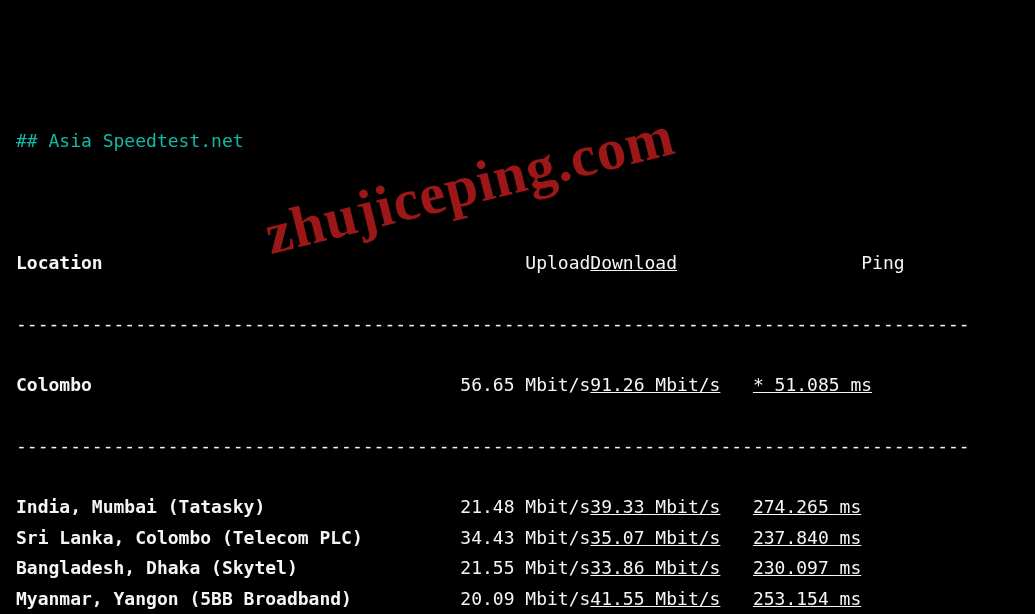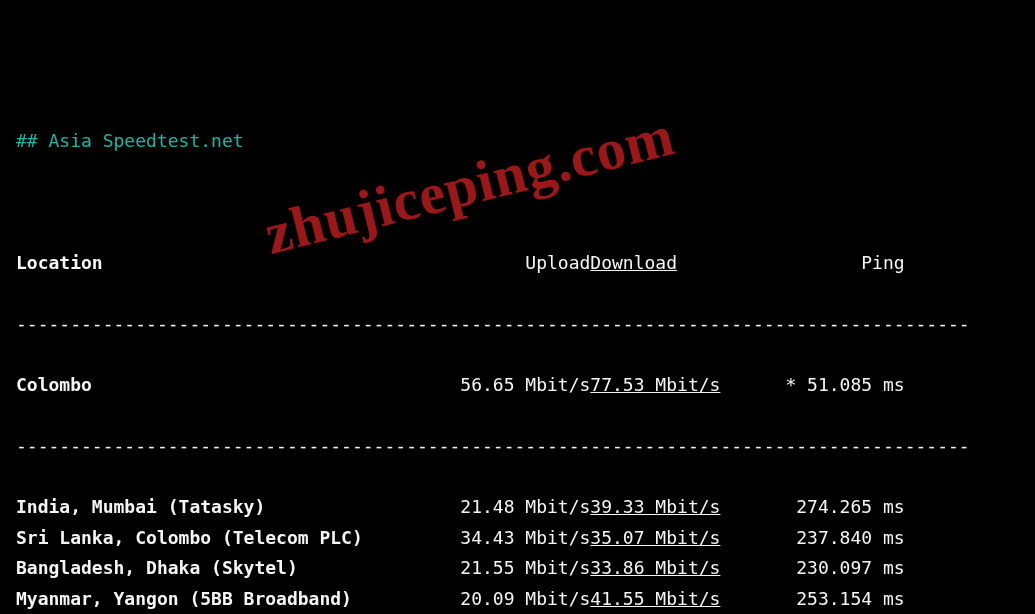--- a/index.html
+++ b/index.html
@@ -32,21 +32,22 @@
       text-align: right;
     }
     .col-dl {
       display: inline-block;
       width: 15ch;
       text-decoration: underline;
     }
     .col-ping {
       display: inline-block;
       width: 14ch;
-      text-align: right;
+      text-align: left;
+      text-decoration: underline;
     }
     .col-ping-header {
       display: inline-block;
       width: 14ch;
       text-align: right;
     }
     .divider {
       display: block;
       letter-spacing: 0;
     }
@@ -66,21 +67,21 @@
   </style>
 </head>
 <body>
 
 
 
 <div class="title">## Asia Speedtest.net</div>
 <div class="row"> </div>
 <div class="row"><span class="col-loc">Location</span><span class="col-up">Upload</span><span class="col-dl">Download</span><span class="col-ping-header">Ping</span></div>
 <div class="divider">----------------------------------------------------------------------------------------</div>
-<div class="row"><span class="col-loc">Colombo</span><span class="col-up">56.65 Mbit/s</span><span class="col-dl">77.53 Mbit/s</span><span class="col-ping">* 51.085 ms</span></div>
+<div class="row"><span class="col-loc">Colombo</span><span class="col-up">56.65 Mbit/s</span><span class="col-dl">91.26 Mbit/s</span><span class="col-ping">* 51.085 ms</span></div>
 <div class="divider">----------------------------------------------------------------------------------------</div>
 <div id="rows-container"><div class="row"><span class="col-loc">India, Mumbai (Tatasky)</span><span class="col-up">21.48 Mbit/s</span><span class="col-dl">39.33 Mbit/s</span><span class="col-ping">274.265 ms</span></div><div class="row"><span class="col-loc">Sri Lanka, Colombo (Telecom PLC)</span><span class="col-up">34.43 Mbit/s</span><span class="col-dl">35.07 Mbit/s</span><span class="col-ping">237.840 ms</span></div><div class="row"><span class="col-loc">Bangladesh, Dhaka (Skytel)</span><span class="col-up">21.55 Mbit/s</span><span class="col-dl">33.86 Mbit/s</span><span class="col-ping">230.097 ms</span></div><div class="row"><span class="col-loc">Myanmar, Yangon (5BB Broadband)</span><span class="col-up">20.09 Mbit/s</span><span class="col-dl">41.55 Mbit/s</span><span class="col-ping">253.154 ms</span></div></div>
 
 
 <div class="watermark">zhujiceping.com</div>
 
 
 
 
 </body></html>

